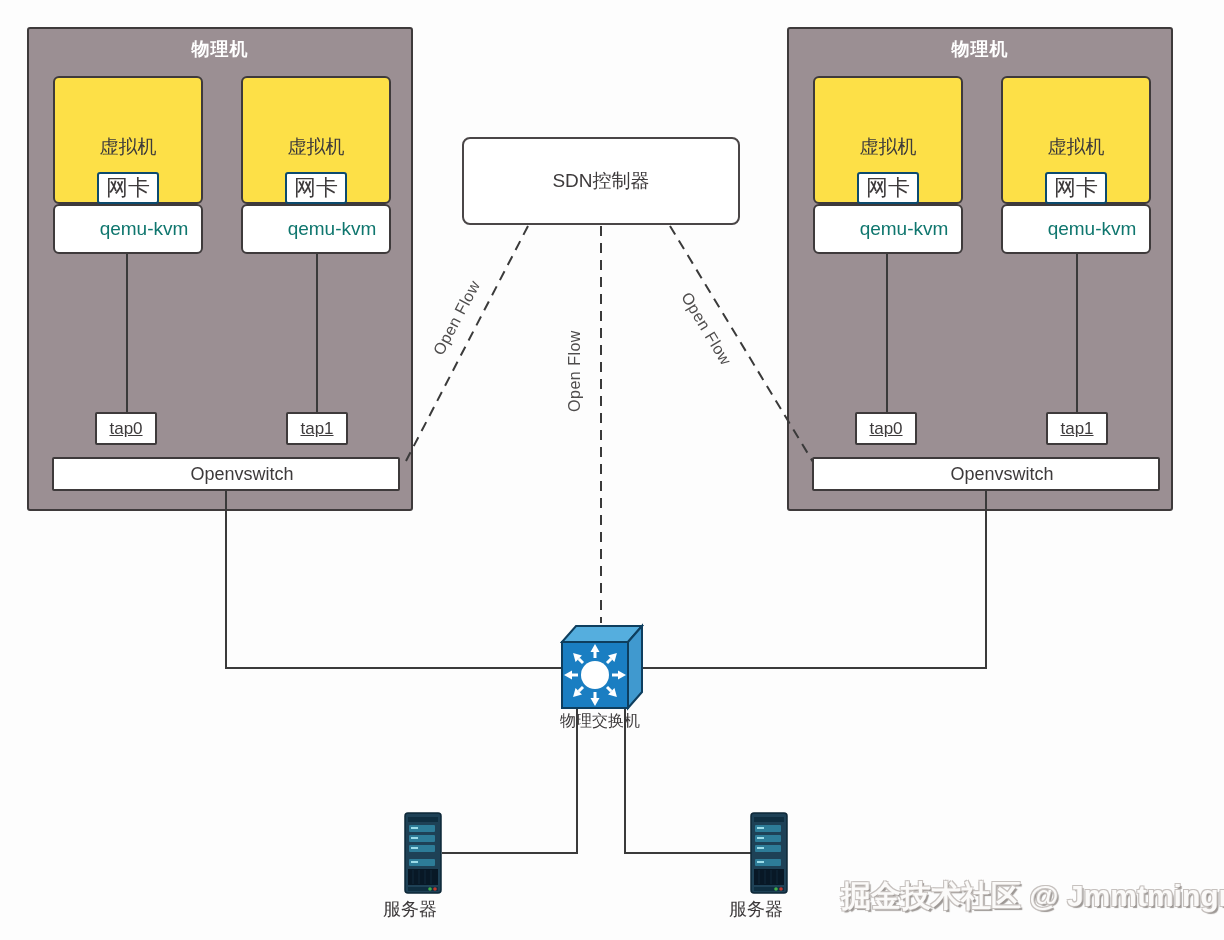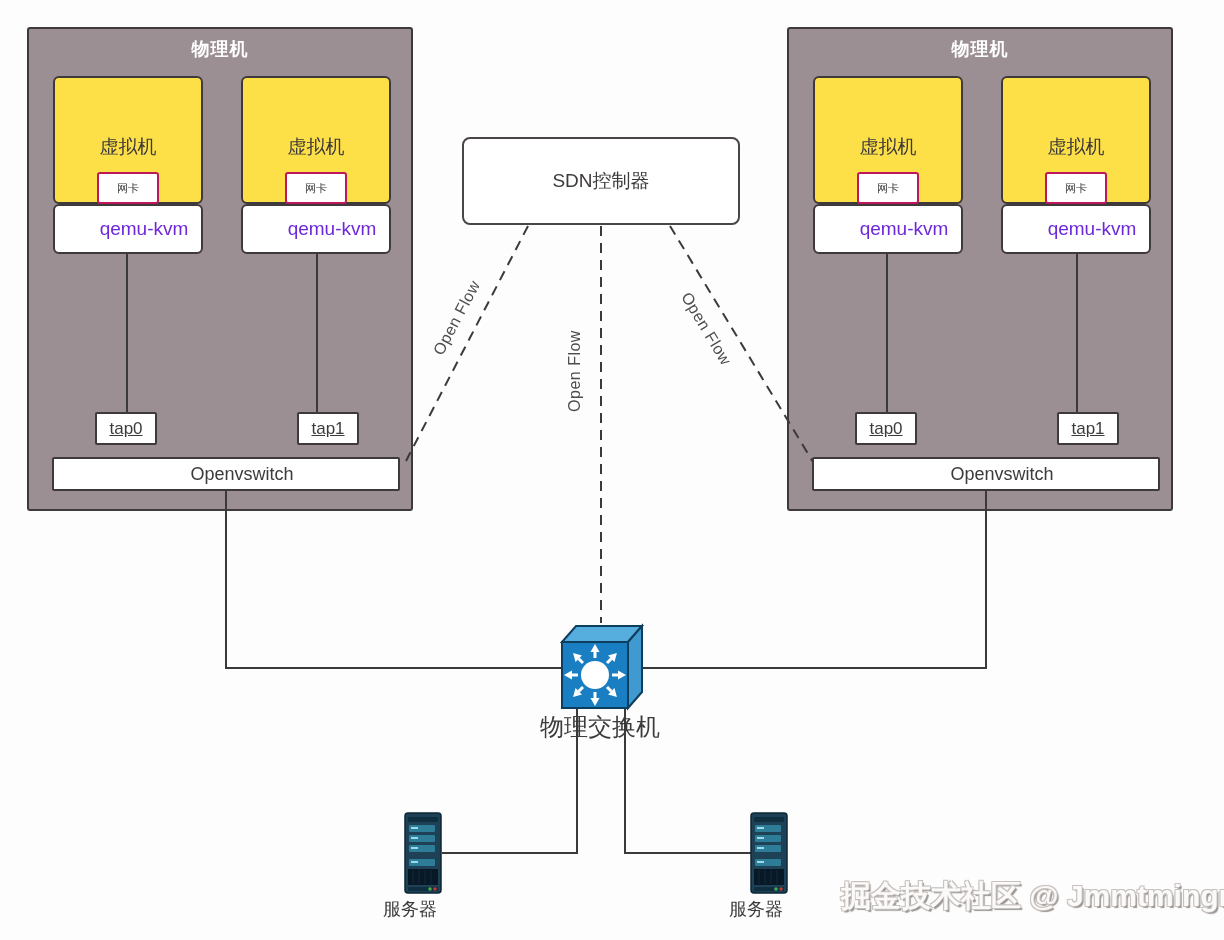--- a/index.html
+++ b/index.html
@@ -26,40 +26,40 @@
     width:150px; height:128px; background:#fde047;
     border:2px solid #3e3a3b; border-radius:6px;
     display:flex; align-items:center; justify-content:center;
   }
   .vm-label { font-size:19px; color:#3d3a3b; padding-top:14px; }
   .vm1 { left:24px;  top:47px; }
   .vm2 { left:212px; top:47px; }
   .nic {
     position:absolute; left:50%; bottom:-2px; transform:translateX(-50%);
     width:62px; height:32px; background:#ffffff;
-    border:2px solid #be185d; border-radius:3px;
-    display:flex; align-items:center; justify-content:center;
-    font-size:11px; color:#3d3a3b; z-index:4;
+    border:2px solid #0c4a6e; border-radius:3px;
+    display:flex; align-items:center; justify-content:center;
+    font-size:22px; color:#3d3a3b; z-index:4;
   }
   .qemu {
     width:150px; height:50px; background:#ffffff;
     border:2px solid #3e3a3b; border-radius:6px;
     display:flex; align-items:center; justify-content:center;
-    font-size:19px; color:#6d28d9;padding-left:32px;
+    font-size:19px; color:#0f766e;padding-left:32px;
   }
   .qemu1 { left:24px;  top:175px; }
   .qemu2 { left:212px; top:175px; }
   .tap {
     width:62px; height:33px; background:#ffffff;
     border:2px solid #3e3a3b; border-radius:2px;
     display:flex; align-items:center; justify-content:center;
     font-size:17px; color:#3d3a3b;text-decoration:underline;
   }
   .tap0 { left:66px;  top:383px; }
-  .tap1 { left:268px; top:383px; }
+  .tap1 { left:257px; top:383px; }
   .ovs {
     left:23px; top:428px; width:348px; height:34px; background:#ffffff;
     border:2px solid #3e3a3b; border-radius:2px;
     display:flex; align-items:center; justify-content:center;
     font-size:18px; color:#3d3a3b;padding-left:32px;
   }
   
   .sdn {
     left:462px; top:137px; width:278px; height:88px; background:#ffffff;
     border:2px solid #4a4647; border-radius:8px;
@@ -73,21 +73,21 @@
     position:absolute; z-index:3; font-size:16px; color:#4e4c4c;
     white-space:nowrap; letter-spacing:0.5px;
   }
   .of-left  { left:457px; top:318px; transform:translate(-50%,-50%) rotate(-62deg); }
   .of-mid   { left:575px; top:371px; transform:translate(-50%,-50%) rotate(-90deg); }
   .of-right { left:706px; top:329px; transform:translate(-50%,-50%) rotate(59deg); }
   
   .switch-icon { left:554px; top:620px; width:92px; height:92px; }
   .switch-label {
     left:536px; top:711px; width:128px; text-align:center;
-    font-size:24px; color:#3d3a3b;
+    font-size:16px; color:#3d3a3b;
   }
   .server-icon { width:38px; height:84px; top:811px; }
   .server-left  { left:404px; }
   .server-right { left:750px; }
   .server-label {
     top:897px; width:80px; text-align:left; font-size:18px; color:#3d3a3b;
   }
   .server-label-left  { left:383px; }
   .server-label-right { left:729px; }
   

